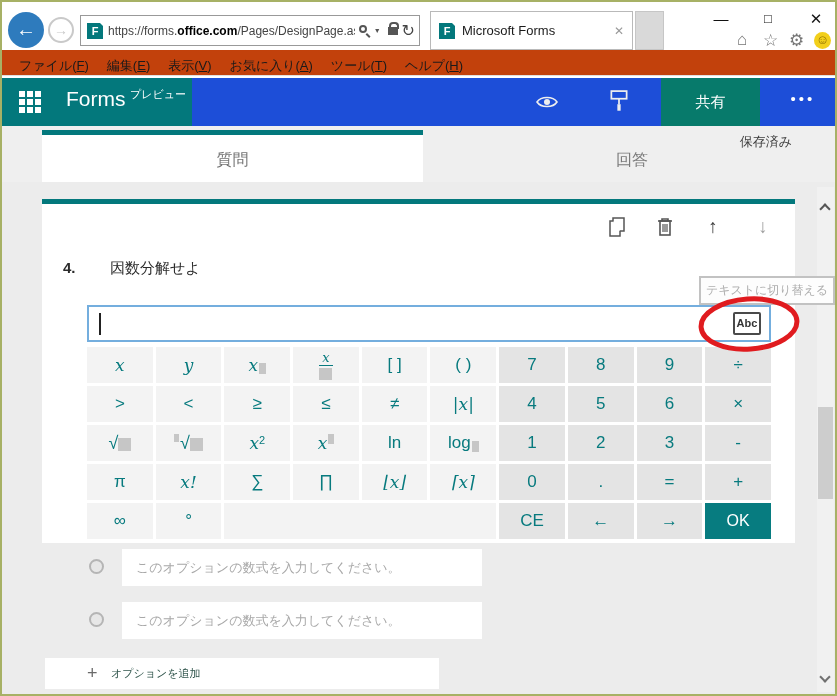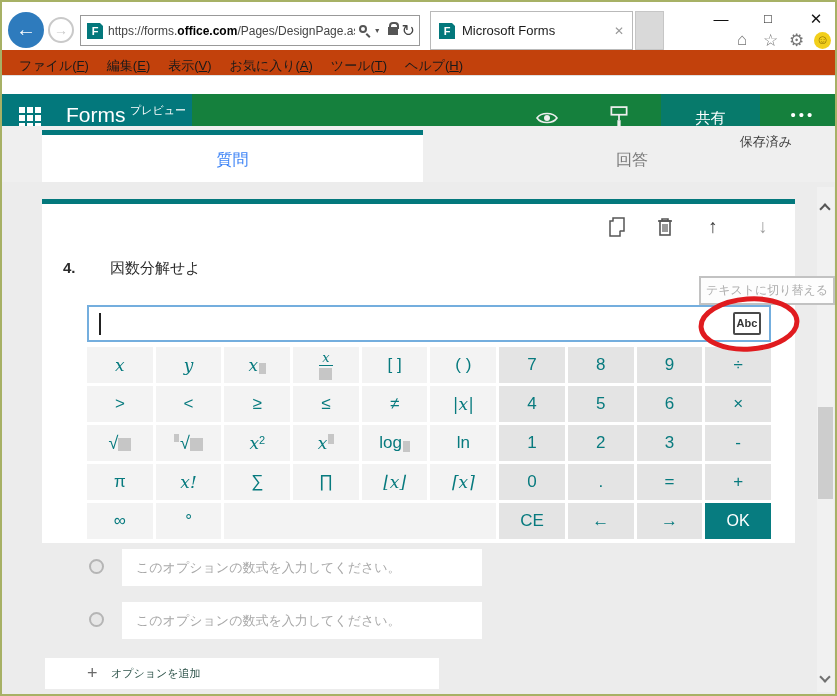--- a/index.html
+++ b/index.html
@@ -27,37 +27,37 @@
   .btab .t{font-size:13px;color:#1a1a1a;margin-left:7px;flex:1;white-space:nowrap;}
   .btab .x{color:#999;font-size:12px;}
   .newtab{position:absolute;left:633px;top:9px;width:29px;height:39px;background:#d9d9d9;border:1px solid #c6c6c6;}
   .ie-ic{position:absolute;top:28px;font-size:17px;color:#767676;}
   .smiley{position:absolute;left:812px;top:30px;width:17px;height:17px;border-radius:50%;background:#f2cf1b;color:#8a6d00;font-size:13px;text-align:center;line-height:16px;}
   .menubar{position:absolute;left:0;top:48px;width:100%;height:26px;background:#c2410c;border-bottom:1px solid #e0e0e0;display:flex;align-items:flex-end;padding-left:8px;}
   .menu-item{font-size:13px;color:#1a1a1a;padding:0 9px;}
   .menu-item u{text-decoration:underline;}
 
   
-  .appheader{position:absolute;left:0;top:92px;width:100%;height:56px;background:#15803d;}
+  .appheader{position:absolute;left:0;top:76px;width:100%;height:56px;background:#1d4ed8;}
   .brandblock{position:absolute;left:0;top:0;width:190px;height:48px;background:#03787c;}
   .waffle{position:absolute;left:17px;top:13px;width:22px;height:22px;display:grid;grid-template-columns:repeat(3,6px);grid-template-rows:repeat(3,6px);gap:2px;}
   .waffle span{background:#fff;}
   .brand{position:absolute;left:64px;top:9px;font-size:21px;color:#fff;}
   .preview-badge{position:absolute;left:128px;top:9px;font-size:11px;color:#fff;}
   .hdr-eye{position:absolute;left:533px;top:14px;width:24px;height:20px;}
   .hdr-paint{position:absolute;left:608px;top:12px;width:18px;height:24px;}
   .share-btn{position:absolute;left:659px;top:0;width:99px;height:48px;background:#077a6b;color:#fff;font-size:15px;text-align:center;line-height:48px;}
   .more-btn{position:absolute;left:775px;top:0;width:52px;height:48px;color:#fff;font-size:15px;letter-spacing:3px;text-align:center;line-height:42px;}
 
   
   .tabbar{position:absolute;left:0;top:124px;width:100%;height:56px;background:#efefef;}
   .save-status{position:absolute;left:690px;top:7px;width:100px;text-align:right;font-size:13px;color:#3c3c3c;}
   .qtab{position:absolute;left:40px;top:4px;width:381px;height:52px;background:#fff;}
   .qtab .bar{position:absolute;left:0;top:0;width:100%;height:5px;background:#03787c;}
-  .qtab .lbl{position:absolute;left:0;top:20px;width:100%;text-align:center;font-size:16px;color:#3b82f6;}
+  .qtab .lbl{position:absolute;left:0;top:20px;width:100%;text-align:center;font-size:16px;color:#737373;}
   .rtab{position:absolute;left:520px;top:24px;width:220px;text-align:center;font-size:16px;color:#7a7a7a;}
 
   
   .main{position:absolute;left:0;top:180px;width:100%;height:512px;background:#ececec;}
   .scroll{position:absolute;left:815px;top:5px;width:17px;height:505px;background:#f1f1f1;}
   .chev{position:absolute;left:4px;width:8px;height:8px;border:solid #555;border-width:2px 2px 0 0;}
   .chev.up{top:18px;transform:rotate(-45deg);}
   .chev.dn{top:486px;transform:rotate(135deg);border-color:#707070;}
   .thumb{position:absolute;left:1px;top:220px;width:15px;height:92px;background:#cdcdcd;}
 
@@ -255,22 +255,22 @@
             <span class="ph sq"></span>
           </div>
           <div class="key sym">
             <i class="v">x</i>
             <sup>2</sup>
           </div>
           <div class="key sym">
             <i class="v">x</i>
             <span class="ph up"></span>
           </div>
+          <div class="key sym">ln</div>
           <div class="key sym">log<span class="ph low"></span></div>
-          <div class="key sym">ln</div>
           <div class="key num">1</div>
           <div class="key num">2</div>
           <div class="key num">3</div>
           <div class="key num">-</div>
           <div class="key sym">π</div>
           <div class="key sym">
             <i class="v">x!</i>
           </div>
           <div class="key sym">∑</div>
           <div class="key sym">∏</div>

